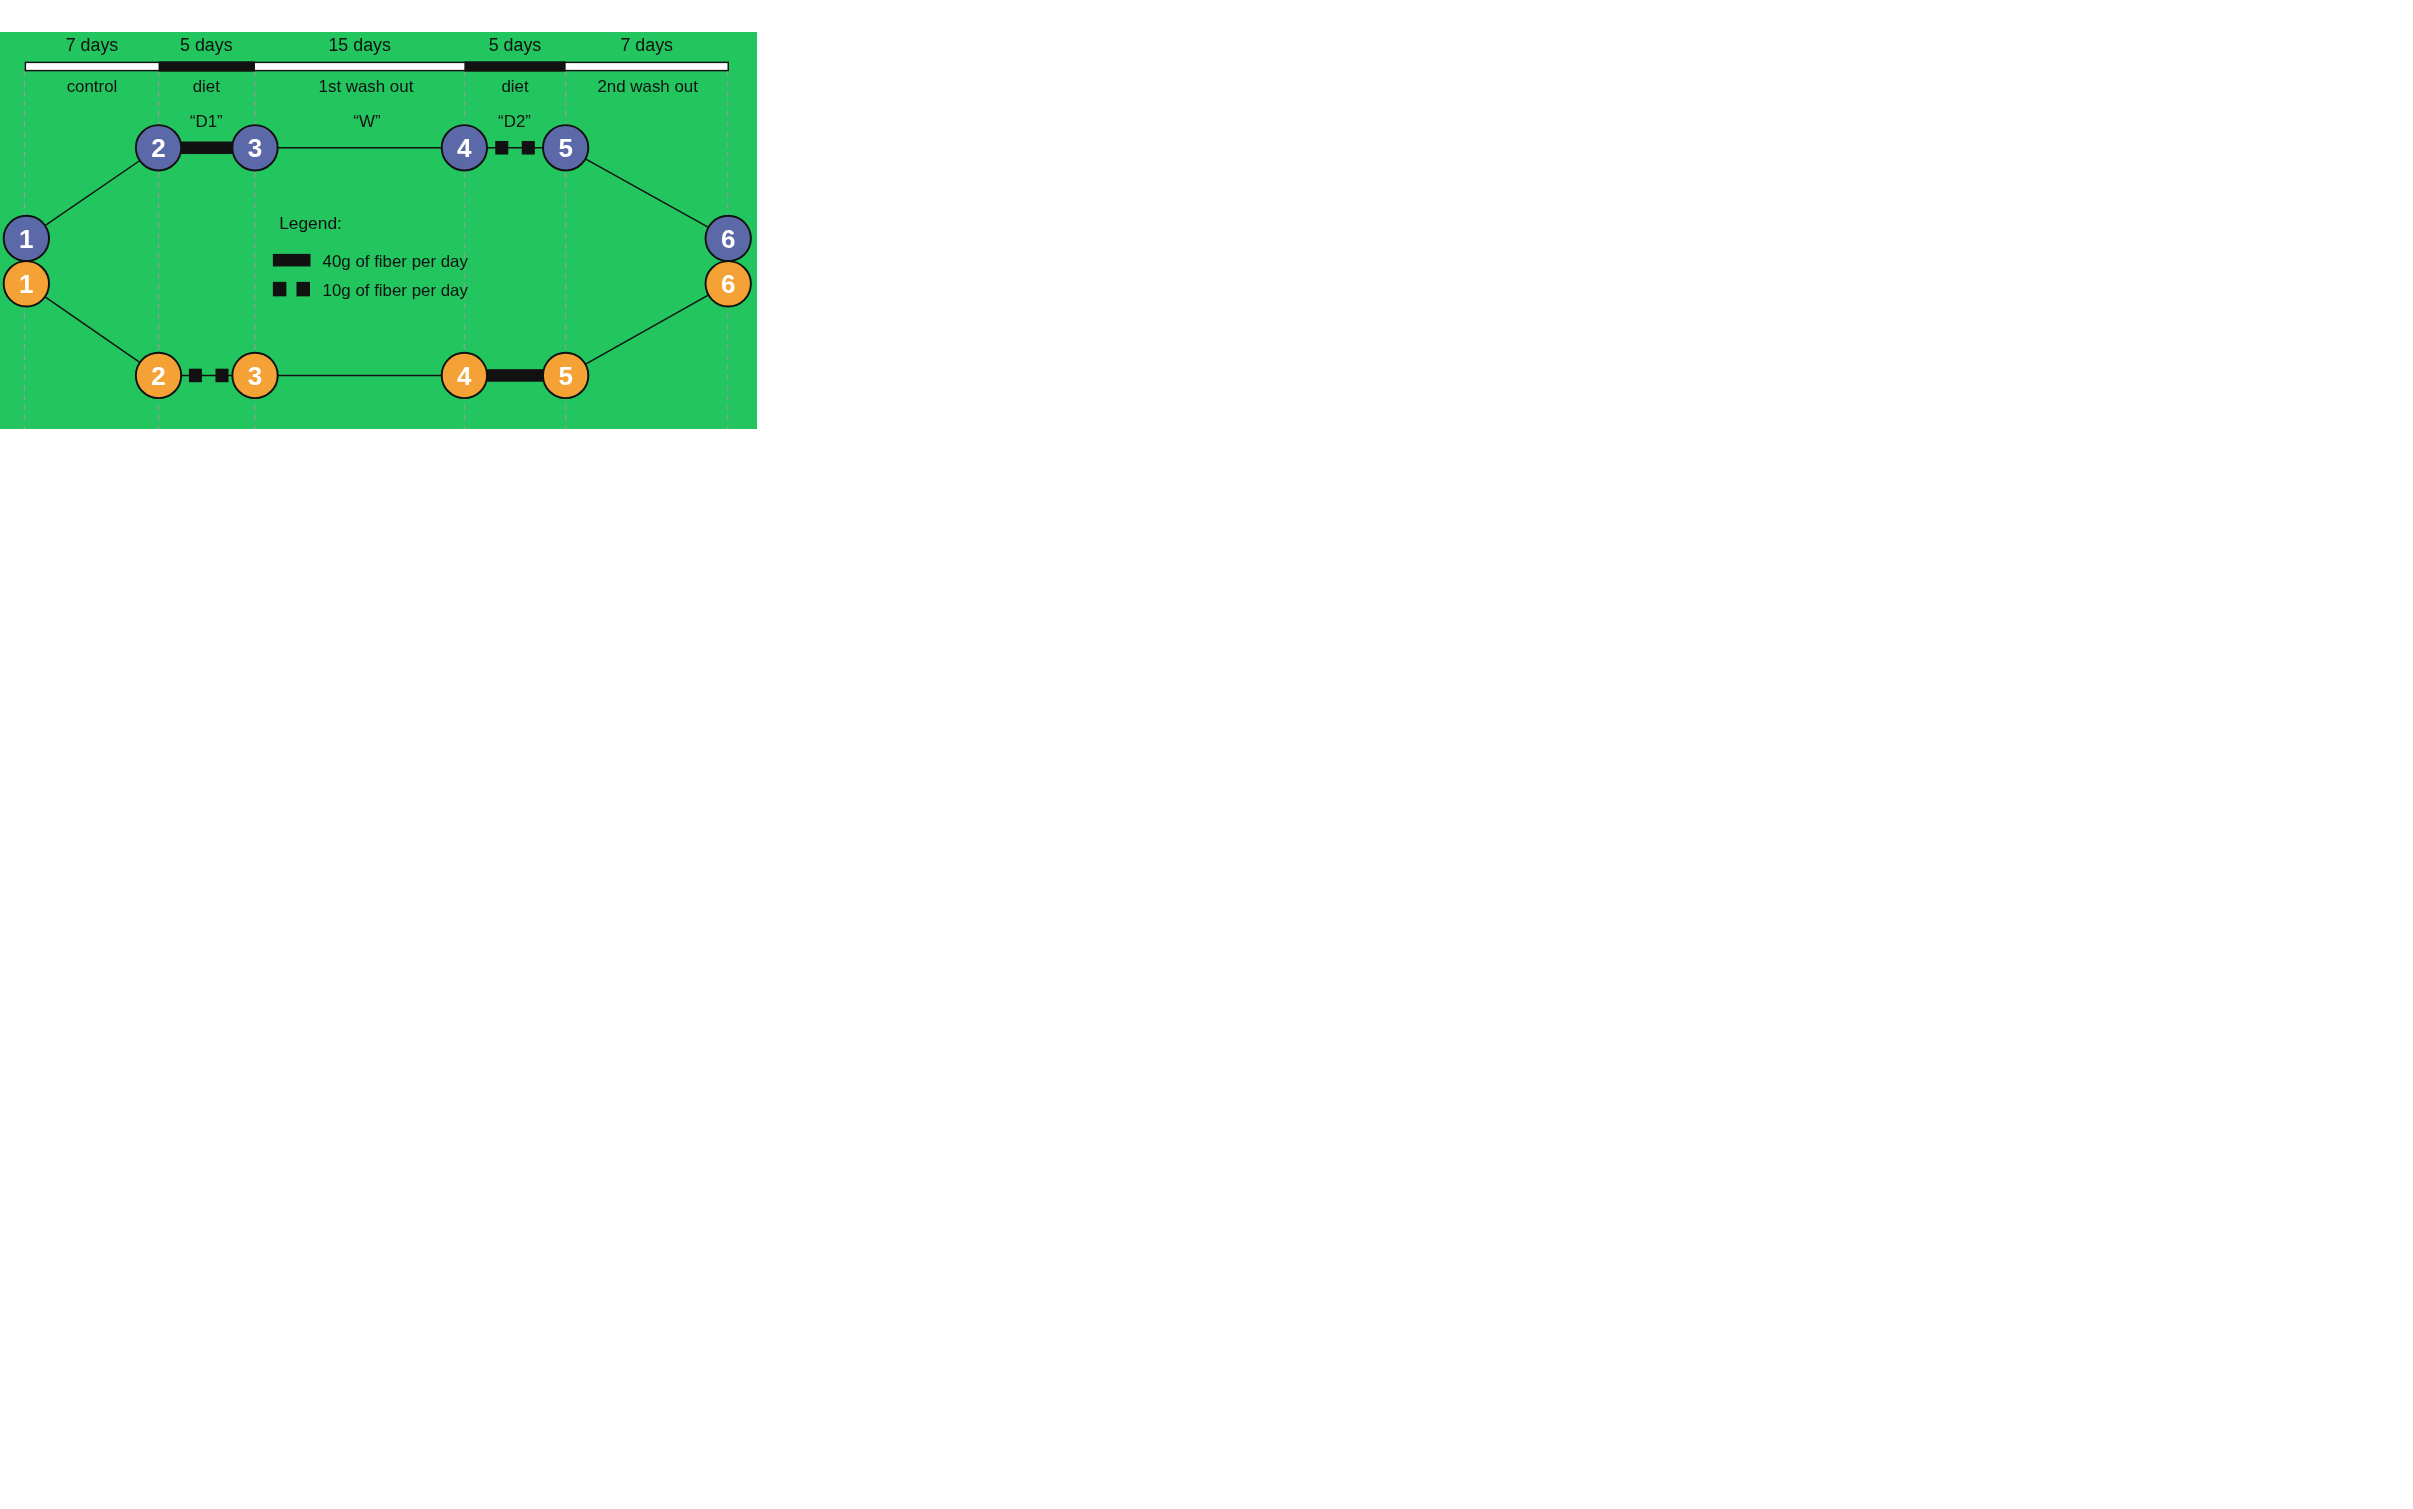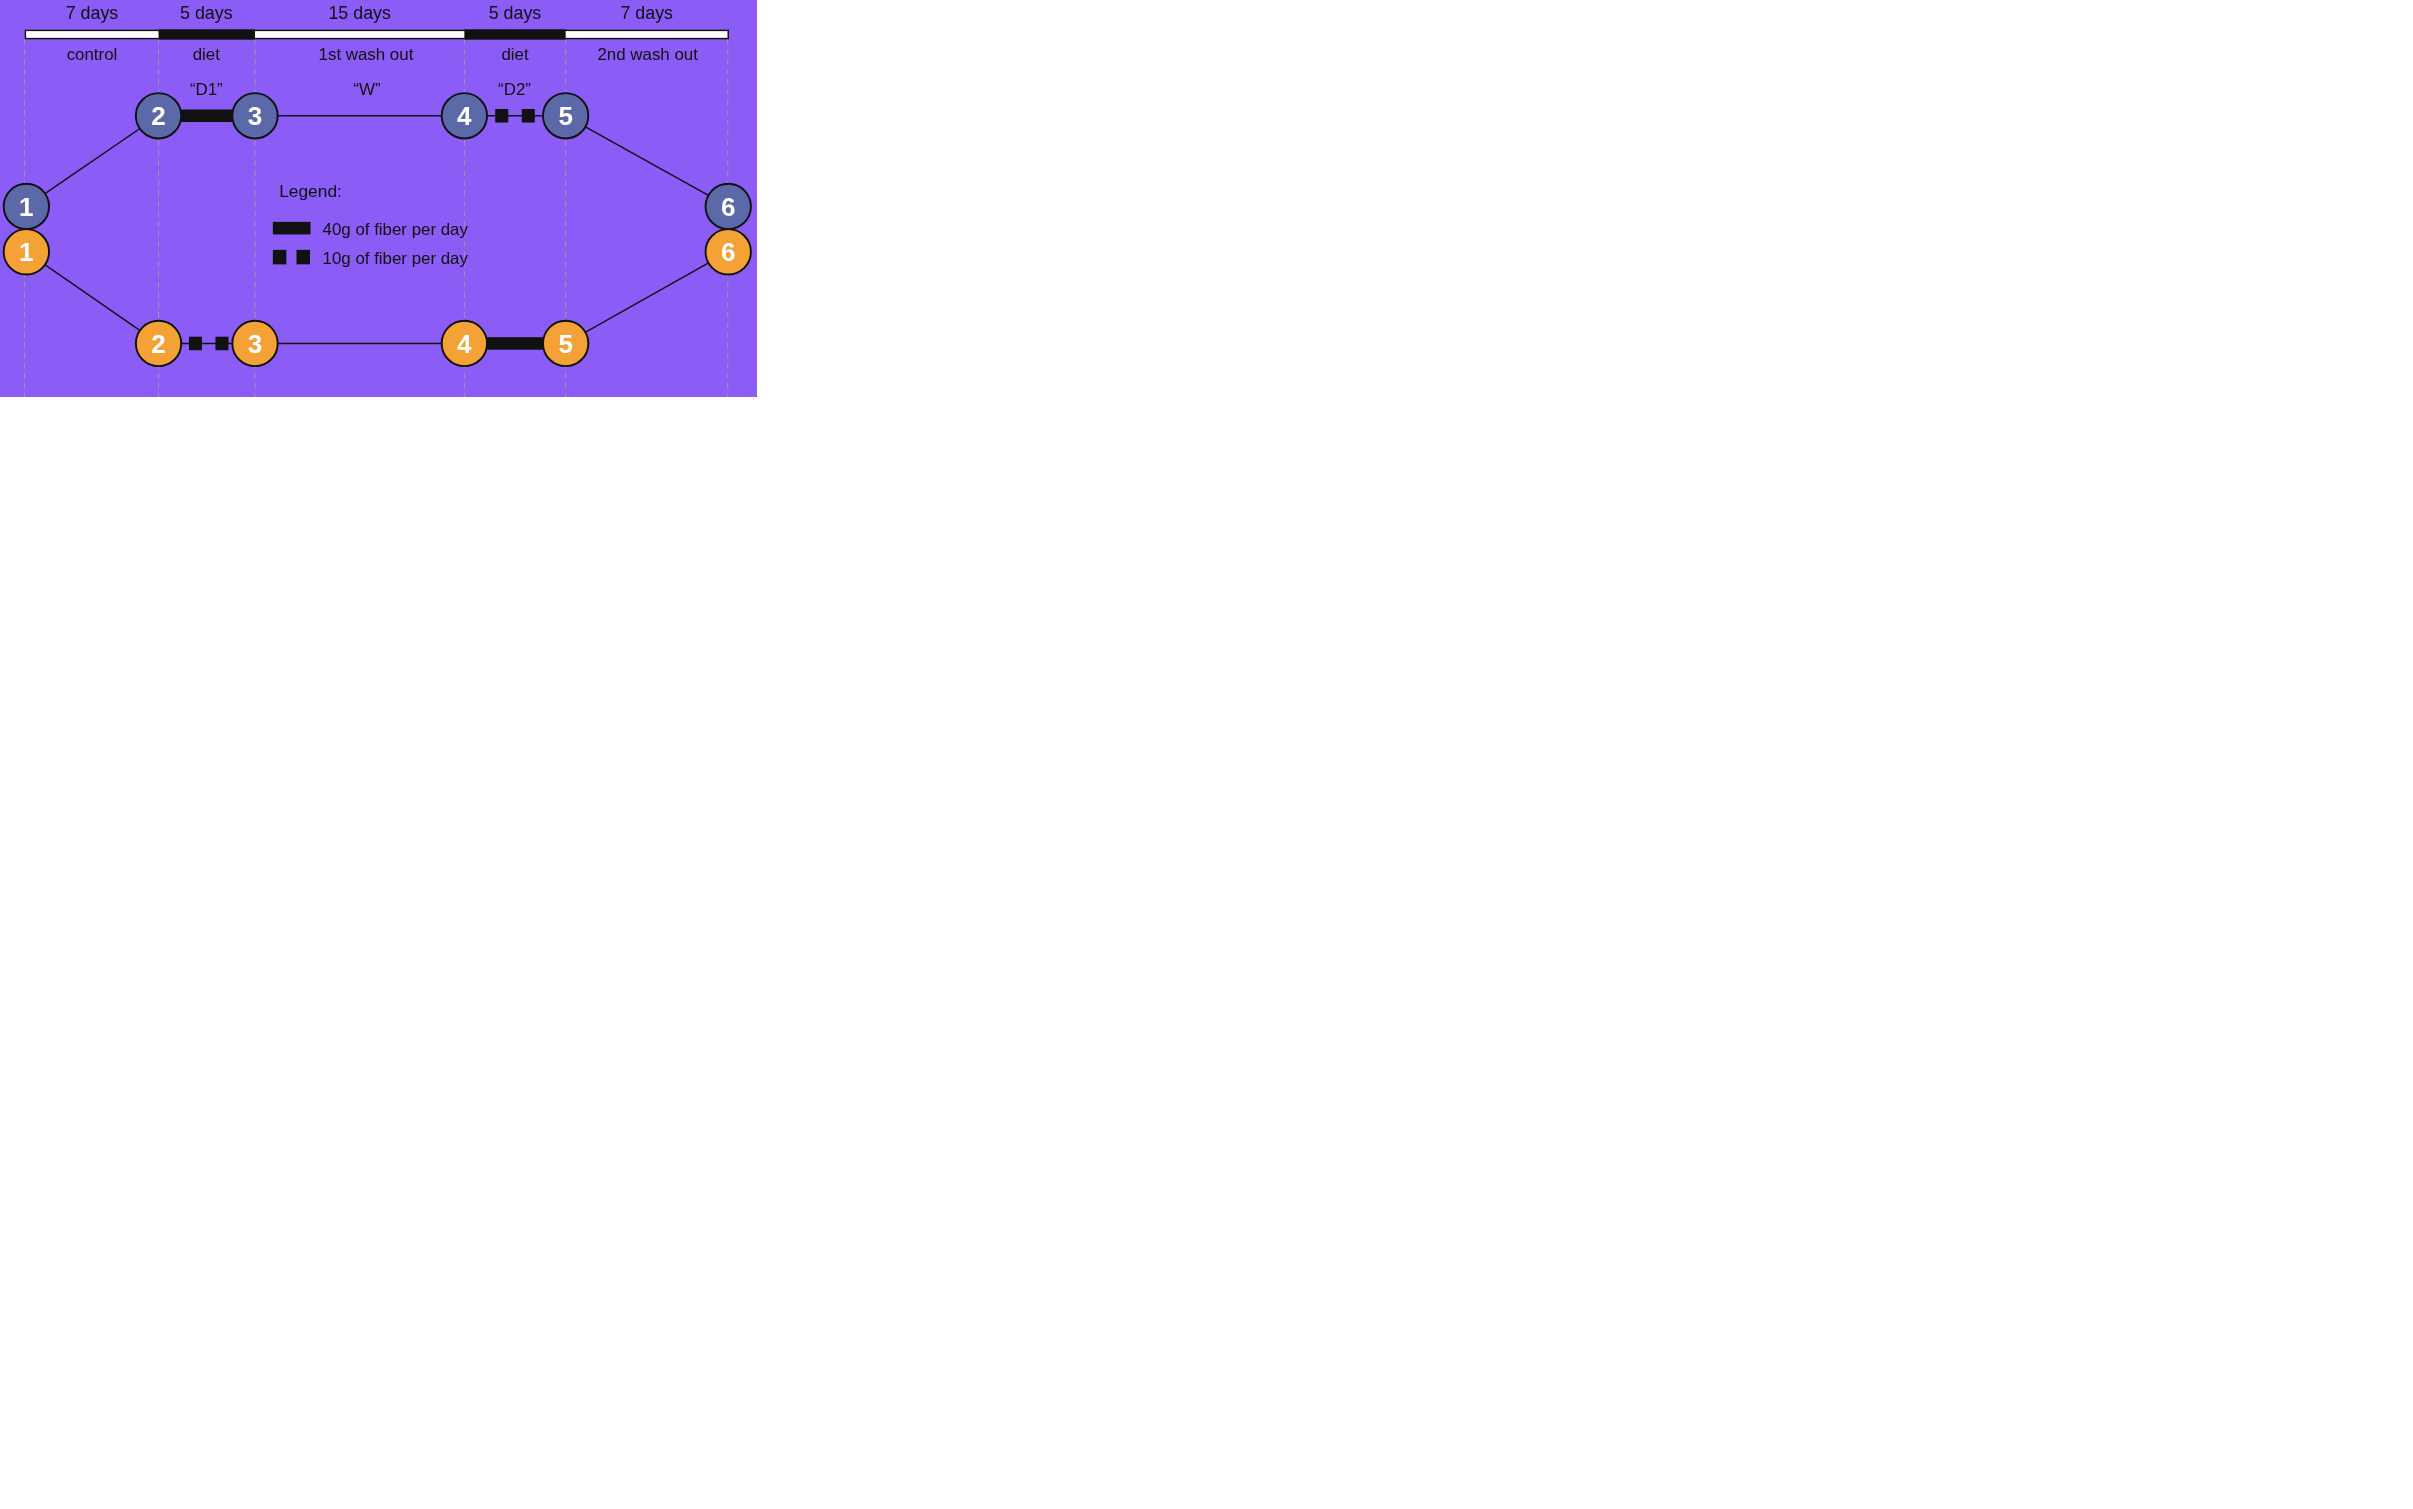--- a/index.html
+++ b/index.html
@@ -3,24 +3,25 @@
 <meta charset="utf-8">
 <style>
   html, body {
     margin: 0;
     padding: 0;
     background: #ffffff;
   }
   .stage {
     width: 757px;
     height: 397px;
-    background: #8b5cf6;
+    background: #22c55e;
     font-family: "Liberation Sans", sans-serif;
     position: relative;
     overflow: hidden;
+    margin-top: 32px;
   }
   svg { display: block; }
   text {
     font-family: "Liberation Sans", sans-serif;
     fill: #111111;
   }
   .duration-label { font-size: 37px; }
   .phase-label    { font-size: 35px; }
   .code-label     { font-size: 35px; }
   .legend-title   { font-size: 36px; }

